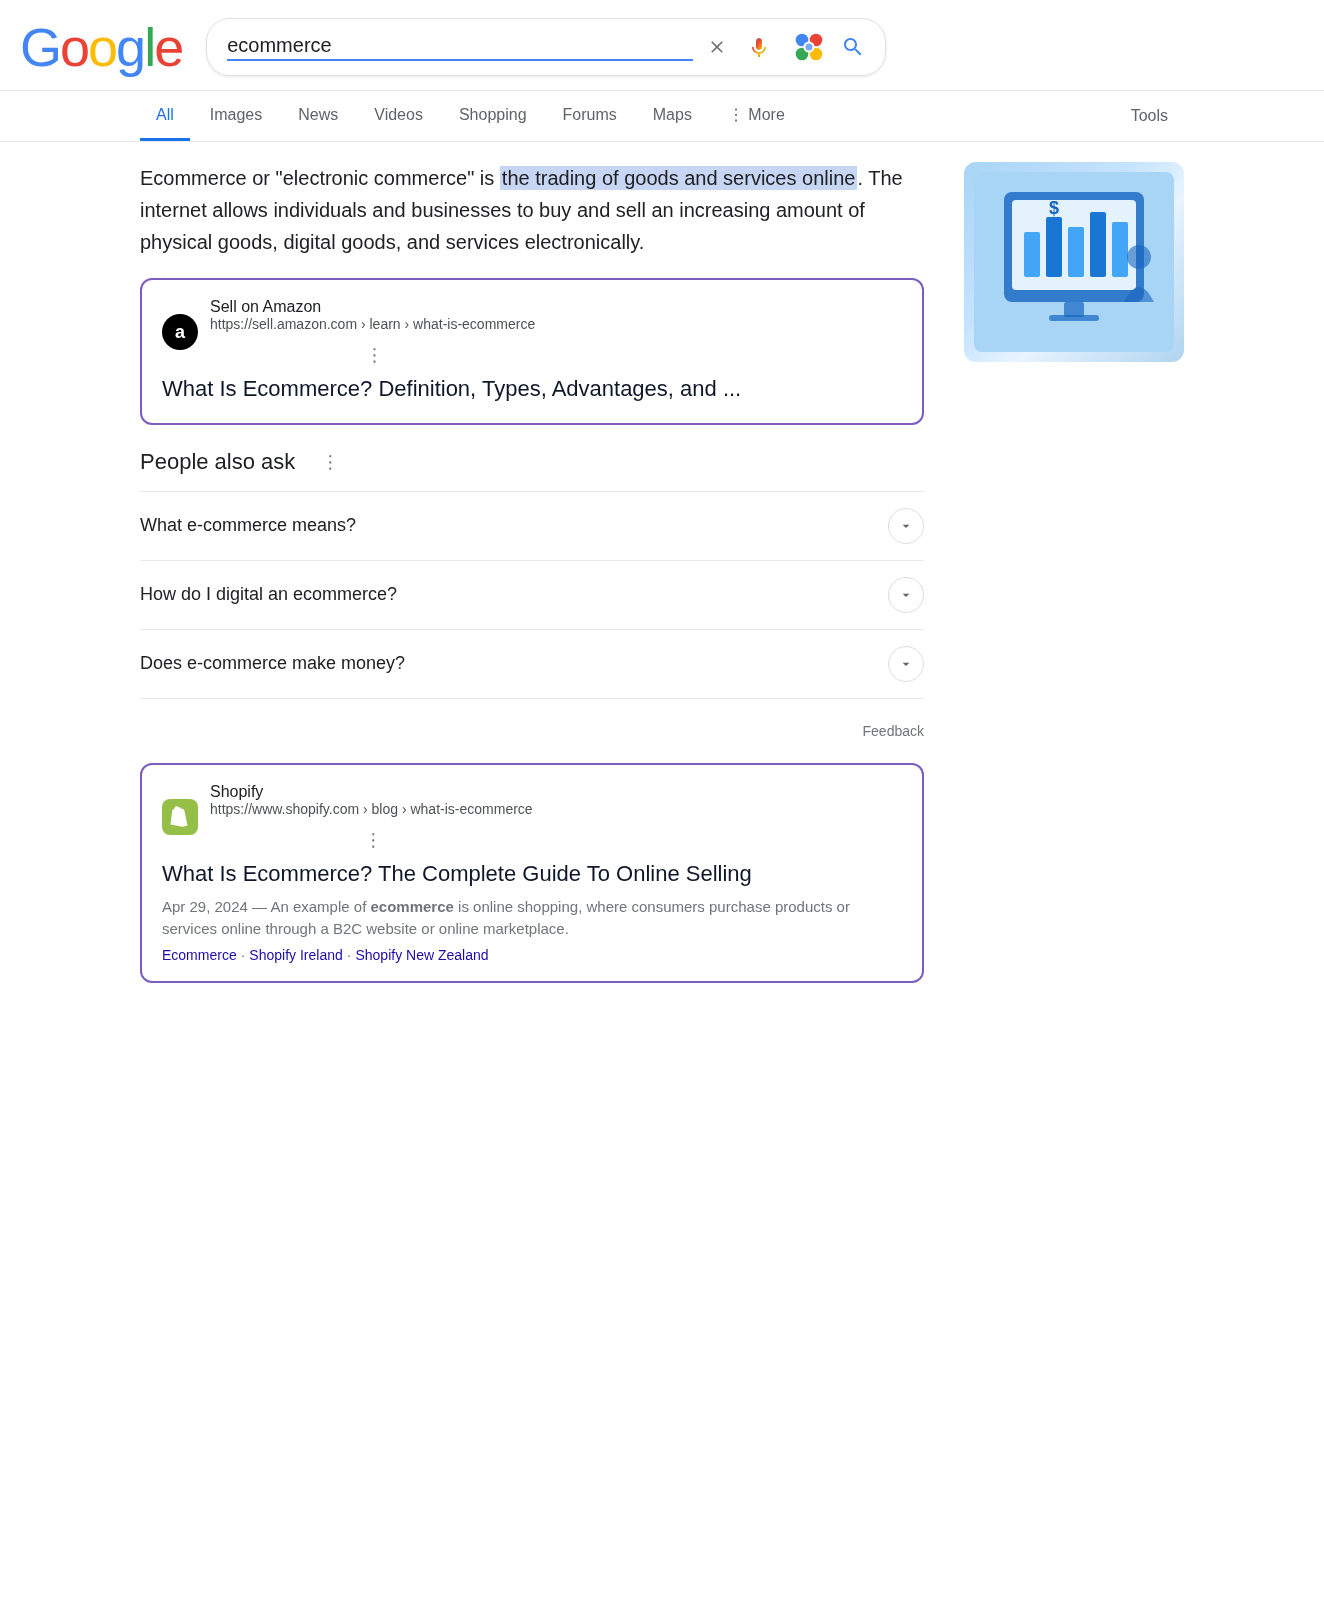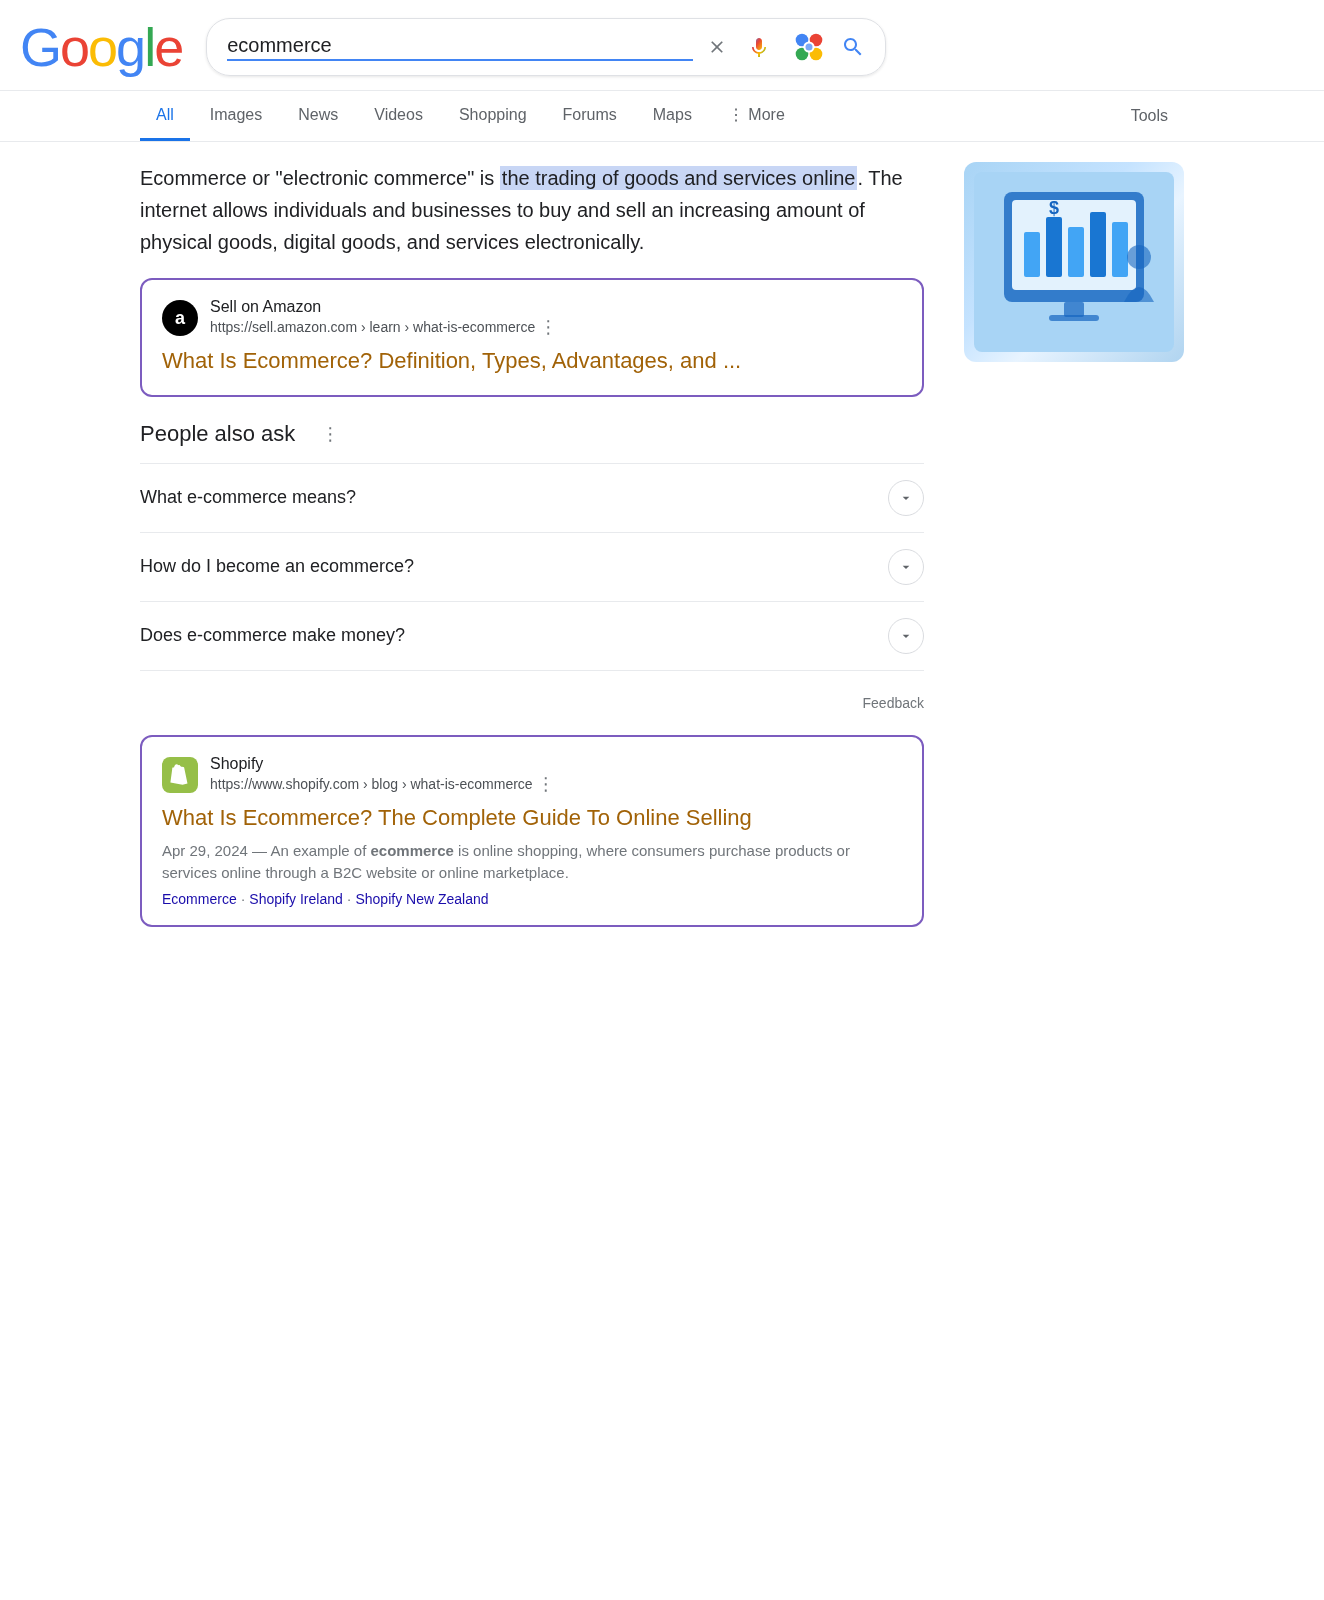--- a/index.html
+++ b/index.html
@@ -198,33 +198,34 @@
       font-size: 16px;
       font-weight: 500;
       color: #202124;
     }
 
     .source-url {
       font-size: 14px;
       color: #4d5156;
       display: flex;
       align-items: center;
-      gap: 0;
+      gap: 12px;
+      flex-direction: column;
     }
 
     .three-dots {
       cursor: pointer;
       color: #70757a;
       font-size: 18px;
       margin-left: 4px;
     }
 
     .result-title-link {
       font-size: 22px;
-      color: #a16207;
+      color: #0f172a;
       text-decoration: none;
       line-height: 1.4;
       display: block;
       margin-top: 4px;
     }
 
     
     .paa-section {
       margin: 24px 0;
     }
@@ -430,21 +431,21 @@
       <div class="paa-item">
         <span class="paa-question">What e-commerce means?</span>
         <div class="paa-chevron">
           <svg width="16" height="16" viewBox="0 0 24 24" fill="#5f6368">
             <path d="M7 10l5 5 5-5z"></path>
           </svg>
         </div>
       </div>
 
       <div class="paa-item">
-        <span class="paa-question">How do I become an ecommerce?</span>
+        <span class="paa-question">How do I digital an ecommerce?</span>
         <div class="paa-chevron">
           <svg width="16" height="16" viewBox="0 0 24 24" fill="#5f6368">
             <path d="M7 10l5 5 5-5z"></path>
           </svg>
         </div>
       </div>
 
       <div class="paa-item">
         <span class="paa-question">Does e-commerce make money?</span>
         <div class="paa-chevron">

